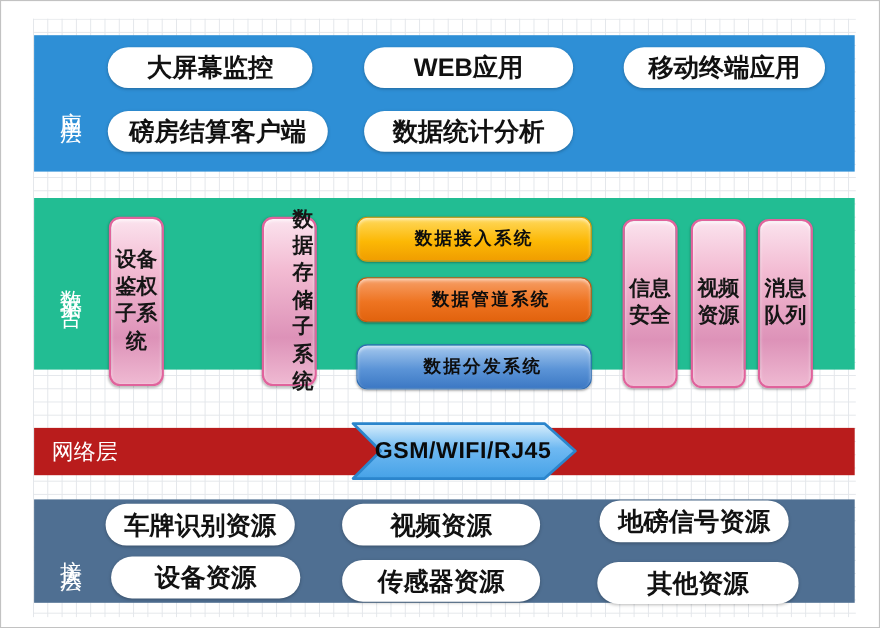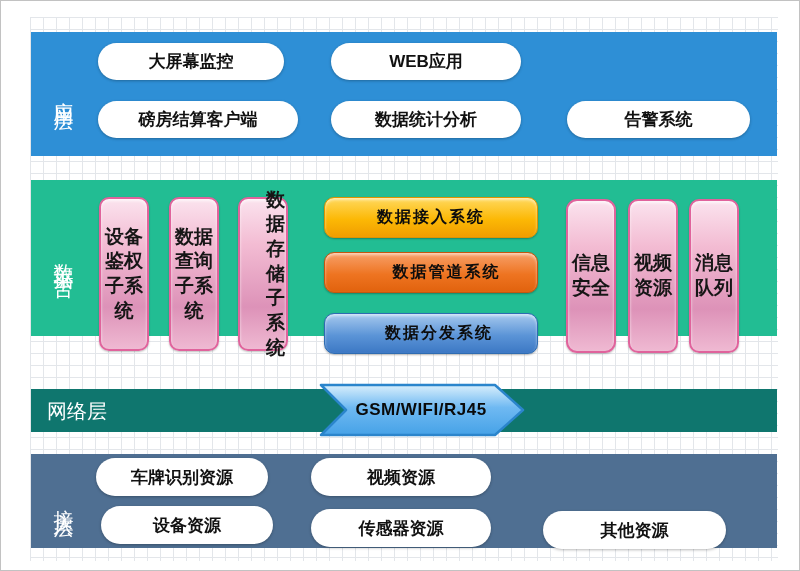--- a/index.html
+++ b/index.html
@@ -15,37 +15,37 @@
     position:absolute; left:29px; top:16px; width:748px; height:544px;
     background-image:
       linear-gradient(to right, #e3e6ea 1px, transparent 1px),
       linear-gradient(to bottom, #e3e6ea 1px, transparent 1px);
     background-size:13px 12px;
   }
 
   .band { position:absolute; left:30px; width:746px; }
   .band-app     { top:31px;  height:124px; background:#2e8fd6; }
   .band-data    { top:179px; height:156px; background:#22bd93; }
-  .band-network { top:388px; height:43px;  background:#0f766e; }
+  .band-network { top:388px; height:43px;  background:#b91c1c; }
   .band-access  { top:453px; height:94px;  background:#4f6f92; }
 
   .vlabel {
     position:absolute; color:#ffffff; font-size:20px; font-weight:500;
     writing-mode:vertical-rl; text-orientation:upright; letter-spacing:5px;
     top:50%; transform:translateY(-50%); left:20px; white-space:nowrap;
   }
   .hlabel {
     position:absolute; color:#ffffff; font-size:20px; font-weight:500;
     left:16px; top:50%; transform:translateY(-50%); white-space:nowrap;
   }
 
   .pill-white {
     position:absolute; background:#ffffff; border-radius:19px;
     display:flex; align-items:center; justify-content:center;
-    font-size:17px; font-weight:bold; color:#111;
+    font-size:23px; font-weight:bold; color:#111;
     box-shadow:0 1px 3px rgba(0,0,0,0.28);
   }
   .band-app .pill-white { height:37px; }
   .band-access .pill-white { height:38px; }
 
   
   .pill-pink {
     position:absolute; width:50px; height:154px;
     border:2px solid #e0639c; border-radius:10px;
     background:linear-gradient(180deg,#fbe3ee 0%,#f3bcd3 30%,#dd92b8 72%,#dختype 0) ;
@@ -69,56 +69,53 @@
   .pill-yellow { background:linear-gradient(180deg,#ffd95e 0%,#fcb805 55%,#f09d00 100%); border:1px solid #dd9400; }
   .pill-orange { background:linear-gradient(180deg,#f7a069 0%,#ee7421 55%,#e1620d 100%); border:1px solid #c4570f;padding-left:31px; }
   .pill-blue   { background:linear-gradient(180deg,#a6c9ee 0%,#5b94d7 55%,#3c78c4 100%); border:1px solid #2e6cb2; }
 
   
   .chevron { position:absolute; left:288px; top:-6px; width:206px; height:54px; }
   .chevron svg { position:absolute; left:0; top:0; }
   .chevron .chev-label {
     position:absolute; left:14px; right:16px; top:0; height:100%;
     display:flex; align-items:center; justify-content:center;
-    font-size:17px; font-weight:bold; color:#0a0a0a; letter-spacing:0.5px;
+    font-size:21px; font-weight:bold; color:#0a0a0a; letter-spacing:0.5px;
   }
 </style>
 </head>
 <body>
 
 <div class="frame">
   <div class="grid-bg"></div>
 
   <div class="band band-app">
     <div class="vlabel">应用层</div>
     <div class="pill-white" style="left:67px; top:11px; width:186px;">大屏幕监控</div>
     <div class="pill-white" style="left:300px; top:11px; width:190px;">WEB应用</div>
+    <div class="pill-white" style="left:536px; top:11px; width:183px;">移动终端应用</div>
     <div class="pill-white" style="left:67px; top:69px; width:200px;">磅房结算客户端</div>
     <div class="pill-white" style="left:300px; top:69px; width:190px;">数据统计分析</div>
-    <div class="pill-white" style="left:536px; top:69px; width:183px;">告警系统</div>
   </div>
 
   <div class="band band-data">
     <div class="vlabel">数据平台</div>
 
     <div class="pill-pink" style="left:68px; top:17px;">
       <span>设备鉴权子系统</span>
-    </div>
-    <div class="pill-pink" style="left:138px; top:17px;">
-      <span>数据查询子系统</span>
     </div>
     <div class="pill-pink" style="left:207px; top:17px;padding-left:25px;">
       <span>数据存储子系统</span>
     </div>
 
     <div class="pill-wide pill-yellow" style="top:17px;">数据接入系统</div>
     <div class="pill-wide pill-orange" style="top:72px;">数据管道系统</div>
     <div class="pill-wide pill-blue" style="top:133px;padding-left:16px;">数据分发系统</div>
 
-    <div class="pill-pink" style="left:535px; top:19px;border-radius:11px;">
+    <div class="pill-pink" style="left:535px; top:19px;">
       <span>信息安全</span>
     </div>
     <div class="pill-pink" style="left:597px; top:19px;">
       <span>视频资源</span>
     </div>
     <div class="pill-pink" style="left:658px; top:19px;">
       <span>消息队列</span>
     </div>
   </div>
 
@@ -136,17 +133,18 @@
         <path d="M 2 2 L 176 2 L 204 27 L 176 52 L 2 52 L 27 27 Z" fill="url(#chevGrad)" stroke="#2b85cc" stroke-width="2.5" stroke-linejoin="round"></path>
       </svg>
       <div class="chev-label">GSM/WIFI/RJ45</div>
     </div>
   </div>
 
   <div class="band band-access">
     <div class="vlabel">接入层</div>
     <div class="pill-white" style="left:65px; top:4px; width:172px;">车牌识别资源</div>
     <div class="pill-white" style="left:280px; top:4px; width:180px;">视频资源</div>
+    <div class="pill-white" style="left:514px; top:1px; width:172px;">地磅信号资源</div>
     <div class="pill-white" style="left:70px; top:52px; width:172px;">设备资源</div>
     <div class="pill-white" style="left:280px; top:55px; width:180px;">传感器资源</div>
     <div class="pill-white" style="left:512px; top:57px; width:183px;">其他资源</div>
   </div>
 </div>
 
 </body></html>

